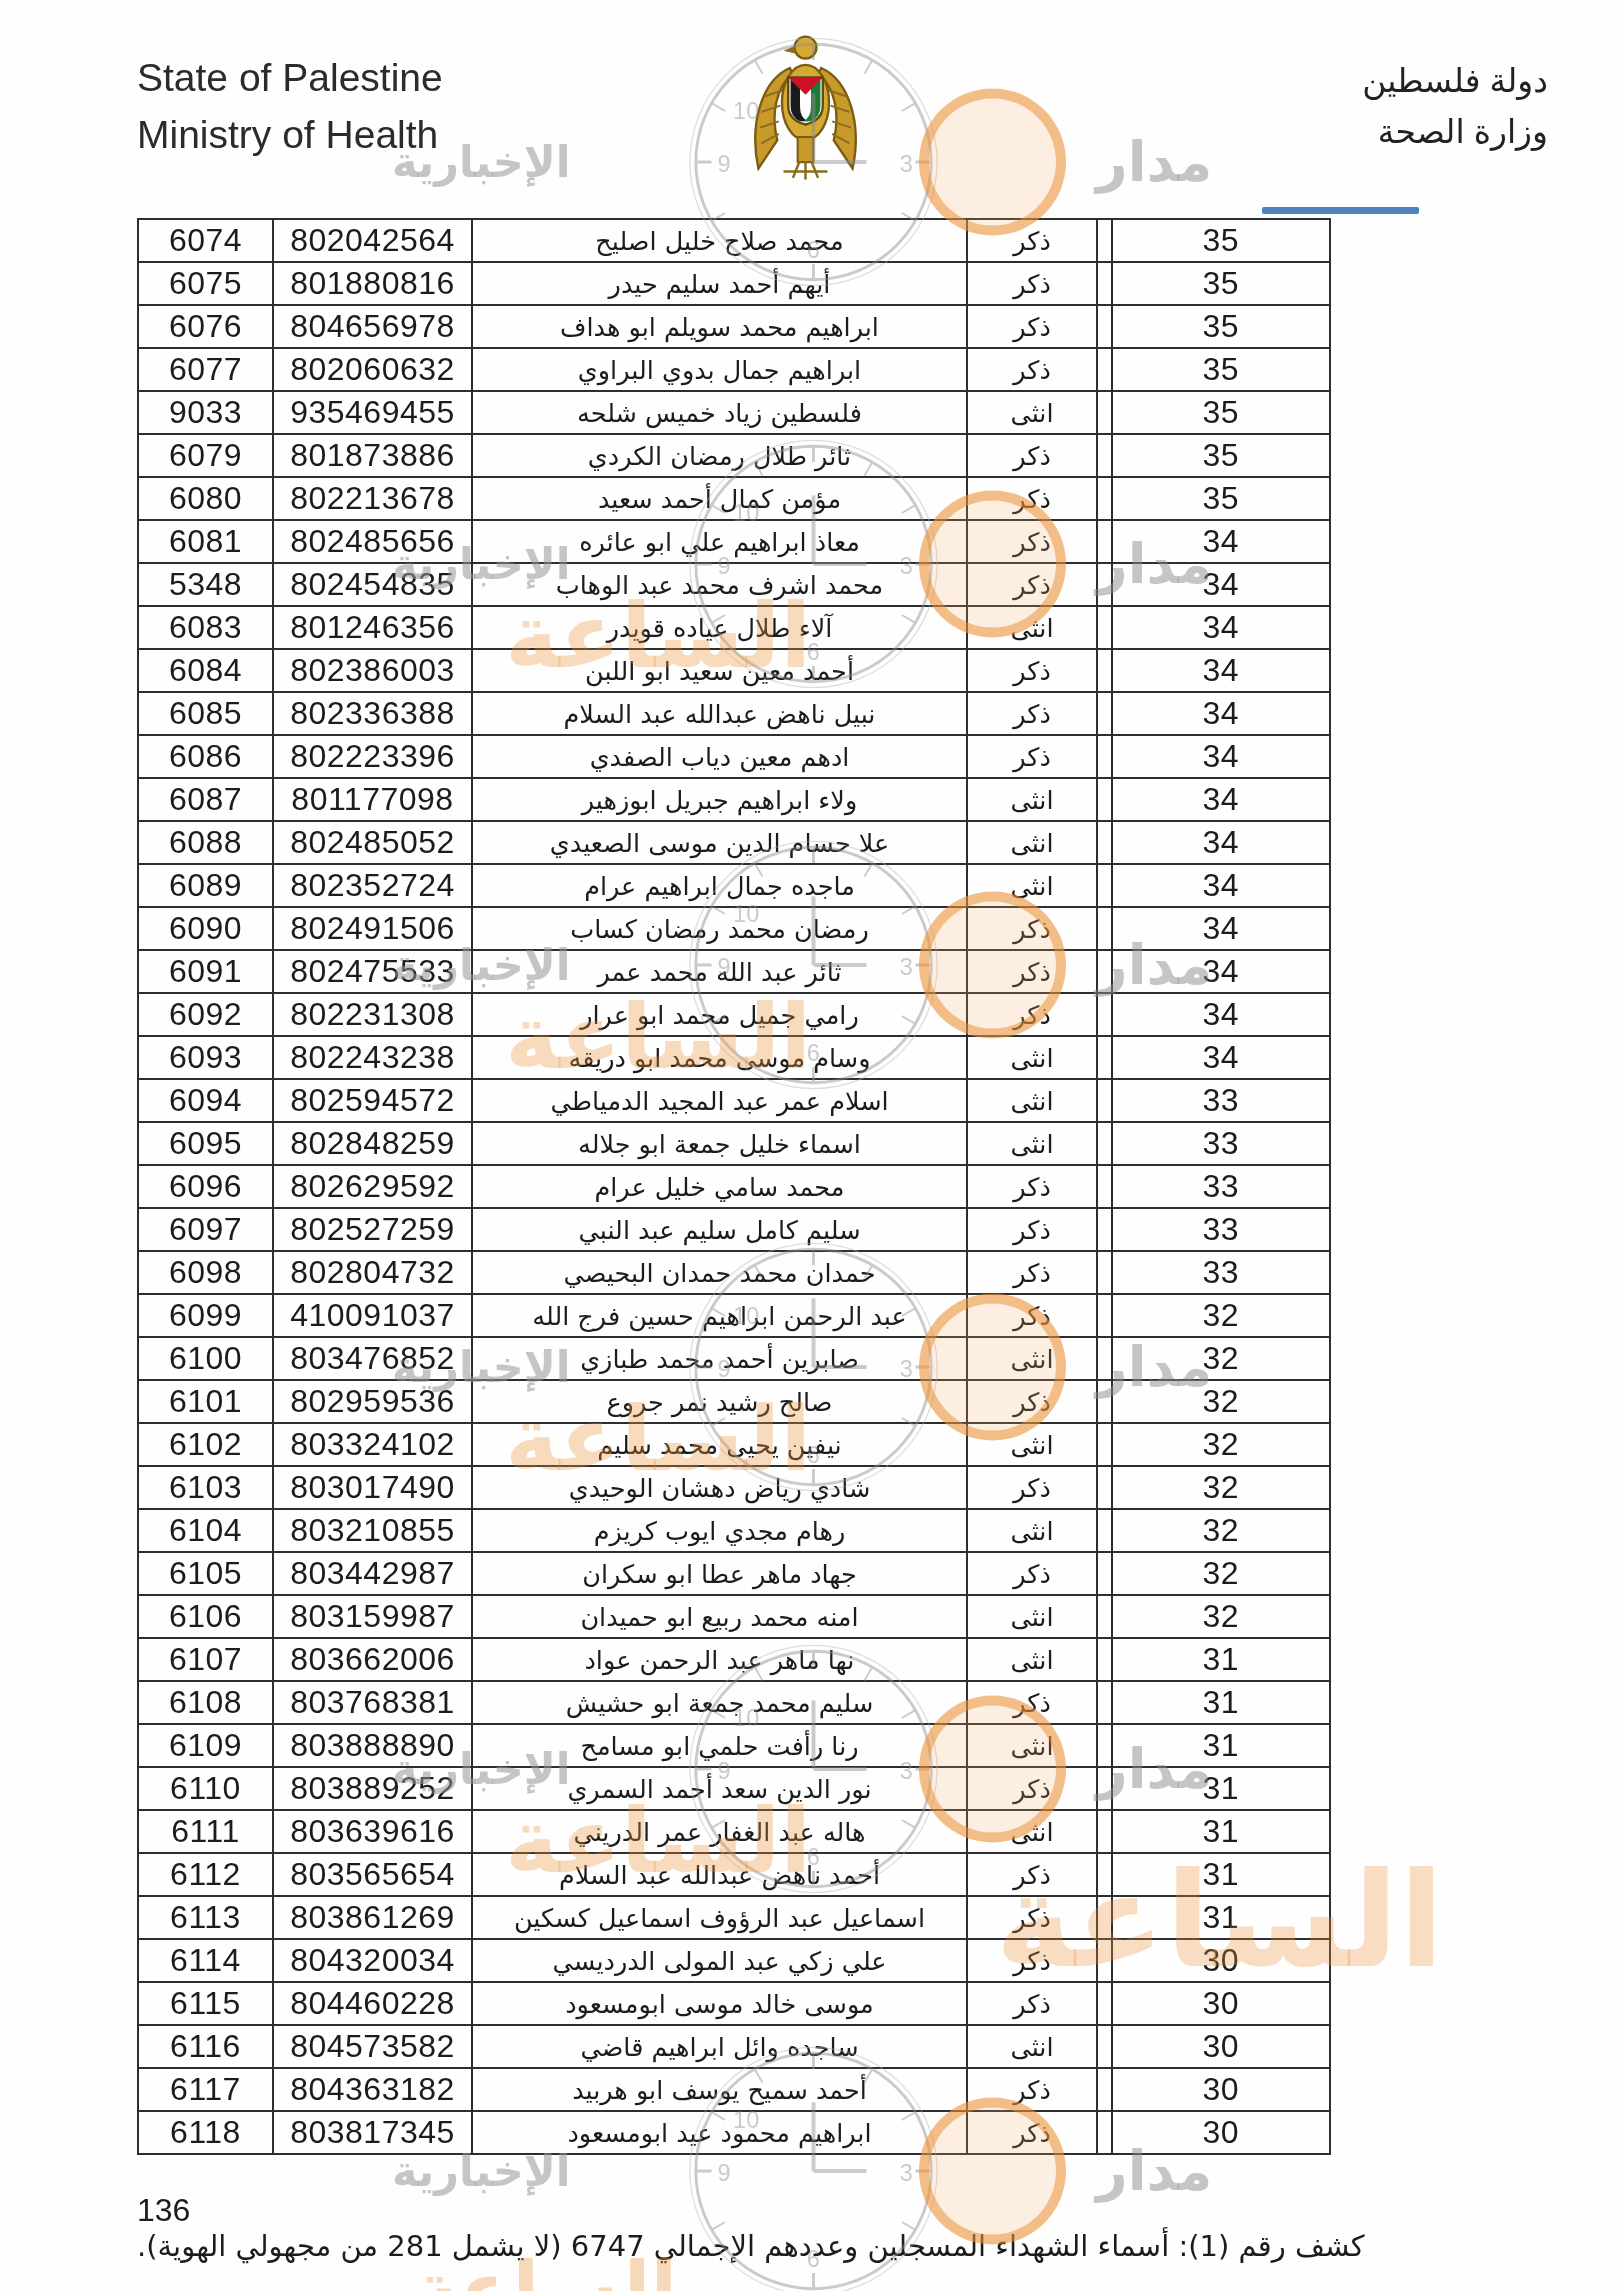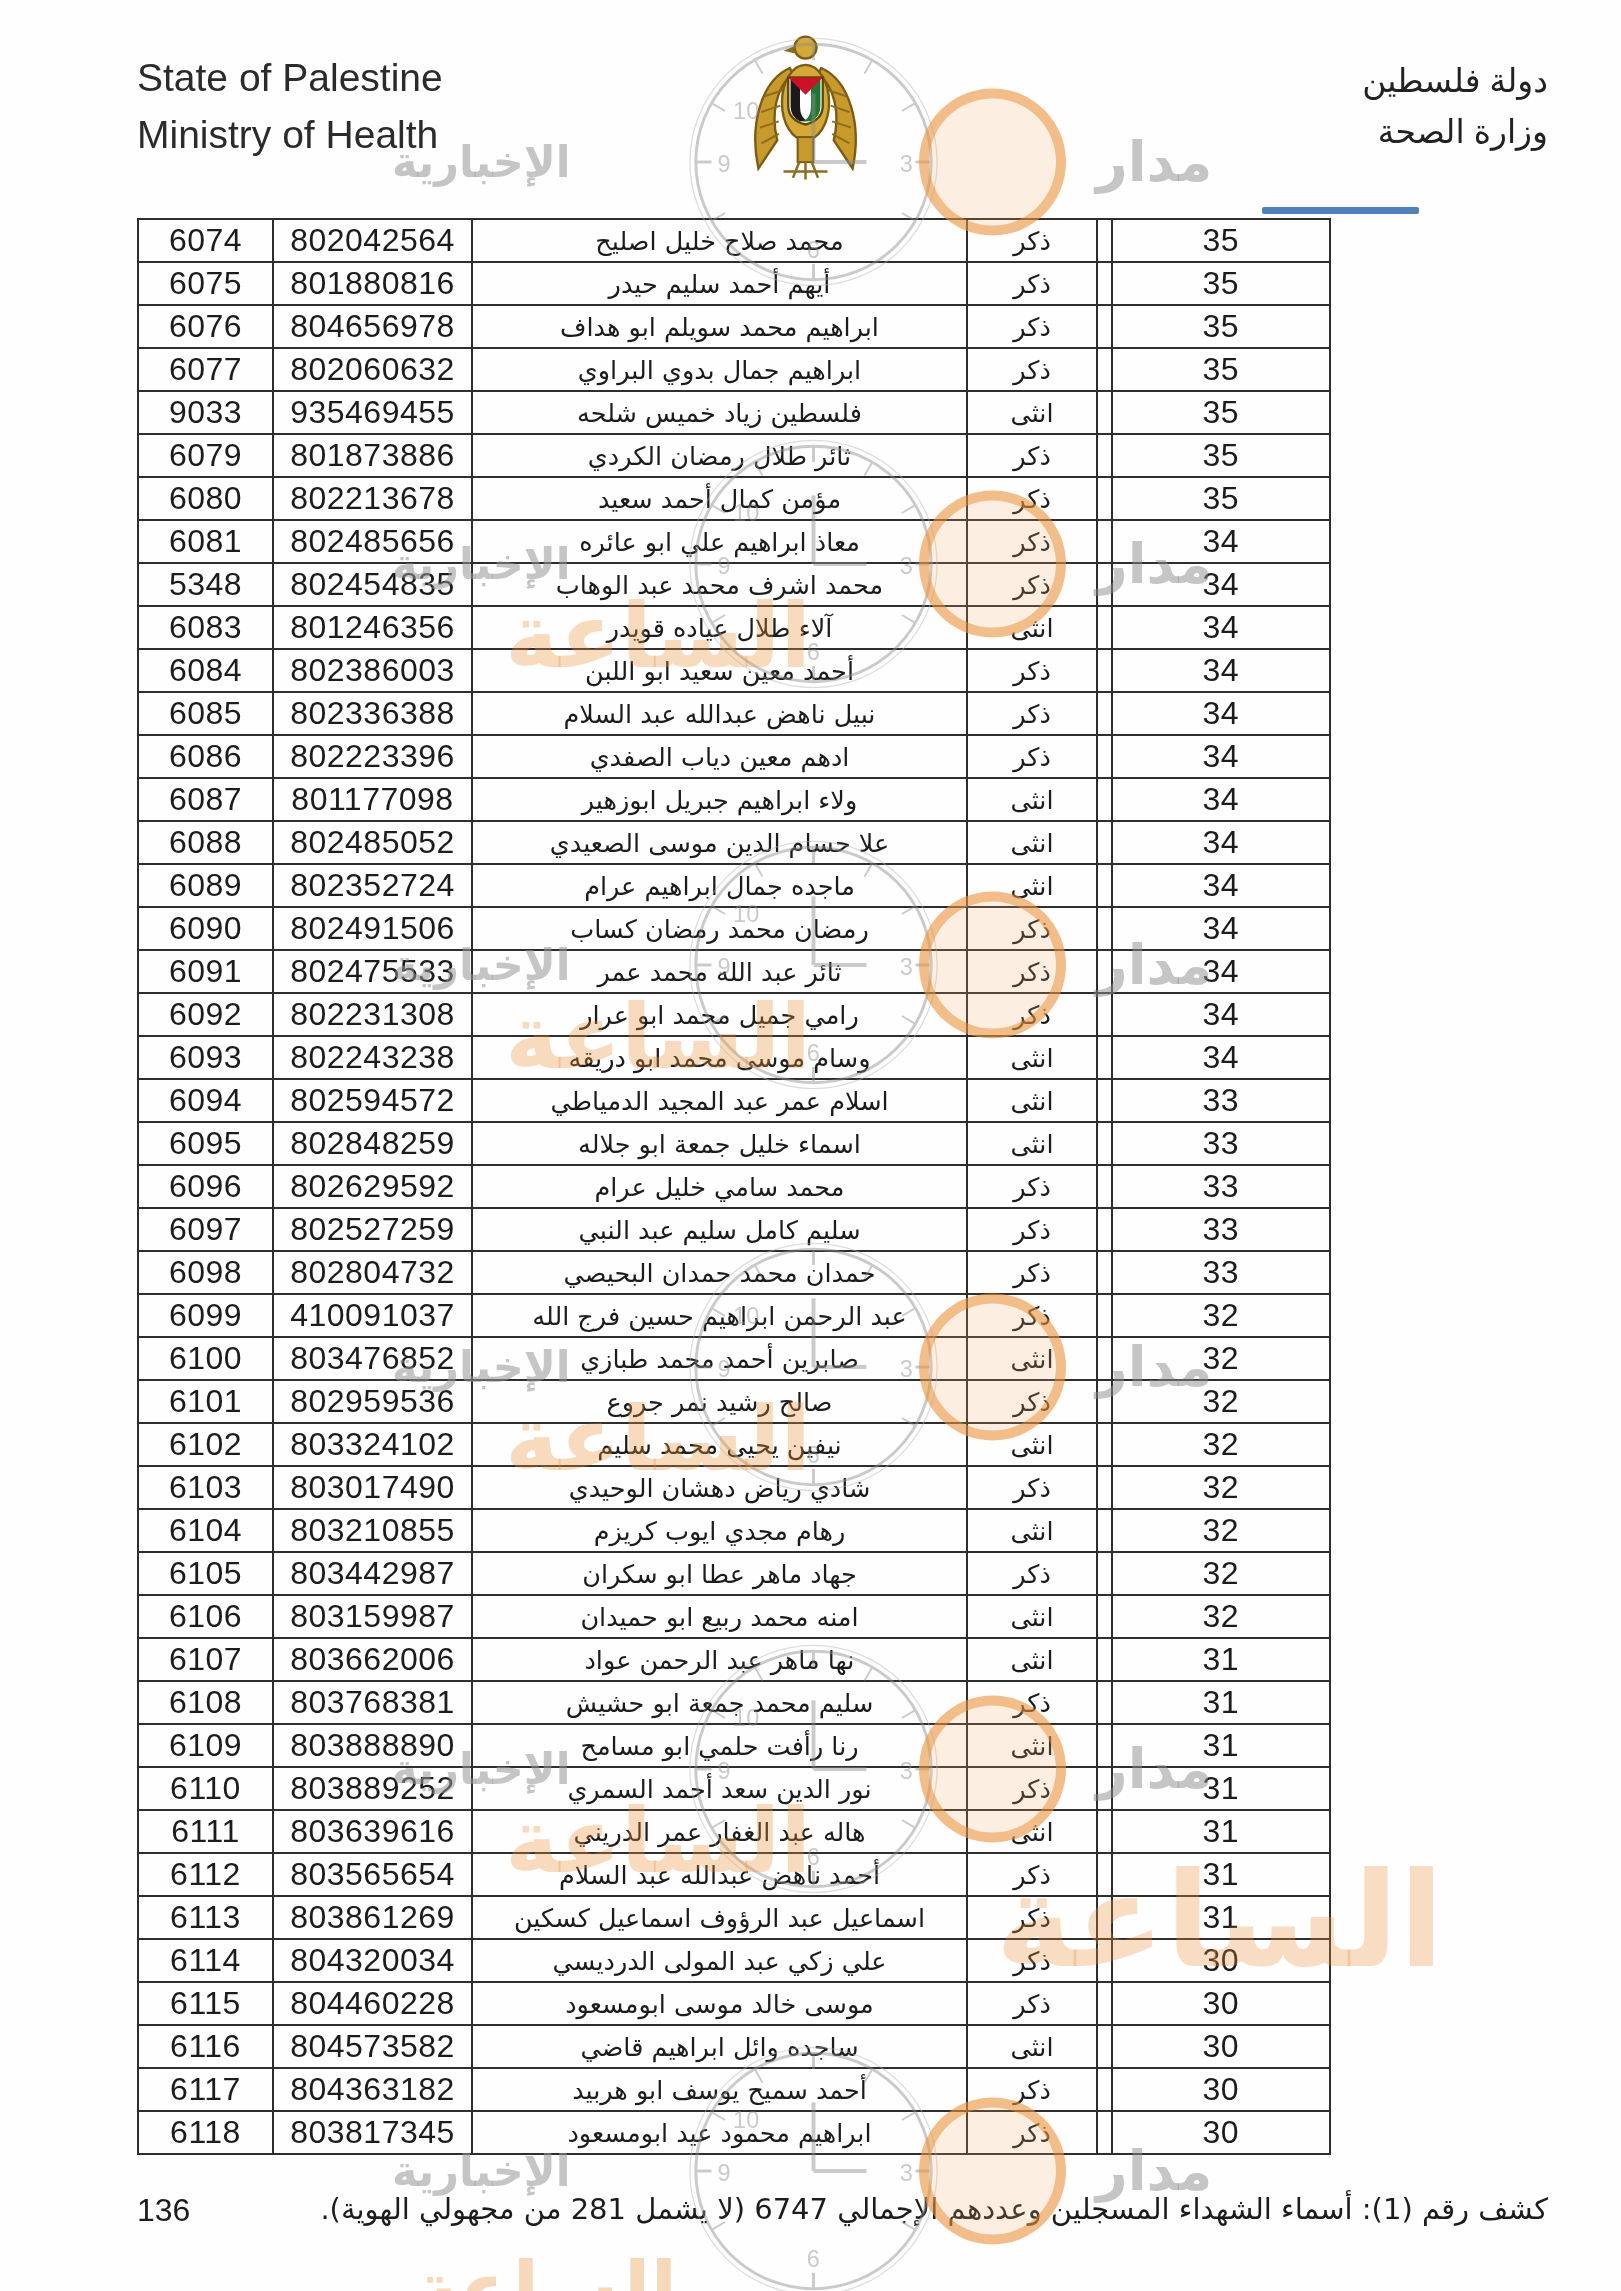--- a/index.html
+++ b/index.html
@@ -17,21 +17,21 @@
   table.martyrs { position:absolute; left:137px; top:218px; border-collapse:collapse; table-layout:fixed; z-index:2;border-radius:8px; }
   table.martyrs td {
     border:2px solid #2e2e2e; height:41px; padding:0 3.9px; text-align:center; vertical-align:middle;
     overflow:hidden; white-space:nowrap;
   }
   td.num  { font-family:"Liberation Sans",sans-serif; font-size:32px; letter-spacing:0.5px; }
   td.ar   { font-family:"DejaVu Sans",sans-serif; font-size:25.5px; }
   td.gap  { padding:0; }
   
   .pfooter { position:absolute; left:137px; top:2192px; width:1411px; display:flex;
-             justify-content:space-between; align-items:flex-start; z-index:2; }
+             justify-content:space-between; align-items:flex-start; z-index:2;flex-direction:column; }
   .pageno { font-size:32px; color:#1c1c1c; }
   .note   { font-size:29px; font-family:"DejaVu Sans",sans-serif; direction:rtl; color:#1c1c1c; }
   
   .wm { position:absolute; inset:0; pointer-events:none; z-index:5; }
   .band { position:absolute; left:0; width:100%; height:0; }
   .band > * { position:absolute; transform:translateY(-50%); }
   .wm-news  { left:392px; font-size:43px; font-weight:bold; color:rgba(150,150,150,.55); font-family:"DejaVu Sans",sans-serif; }
   .wm-clock { left:686px; width:255px; height:255px; opacity:.45; }
   .wm-ring  { left:919px; width:147px; height:147px; box-sizing:border-box; border:10.8px solid rgba(233,140,48,.5);
               border-radius:50%; background:rgba(246,176,105,.20); }

